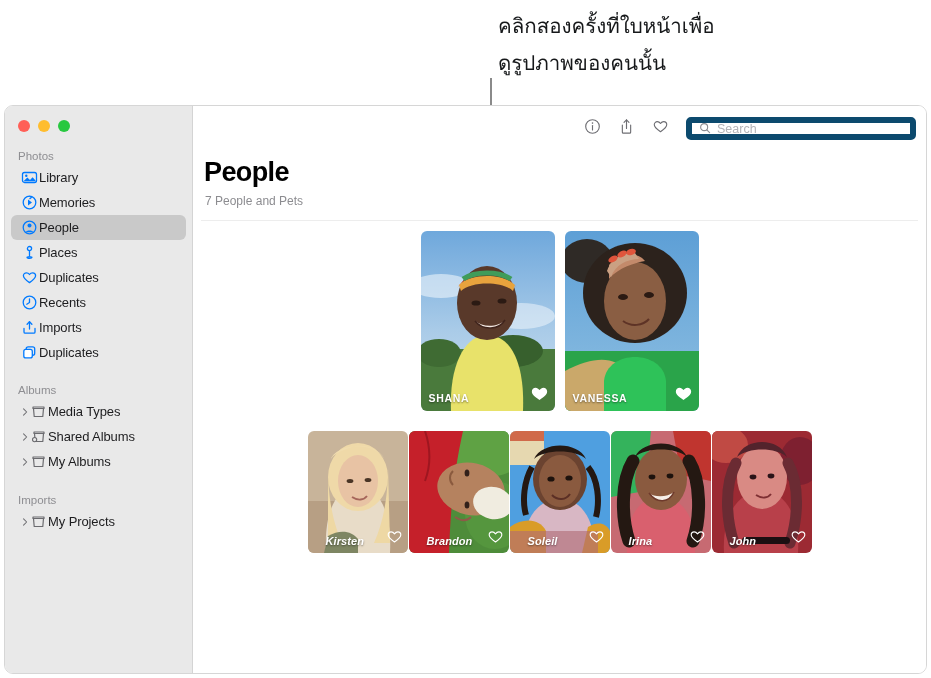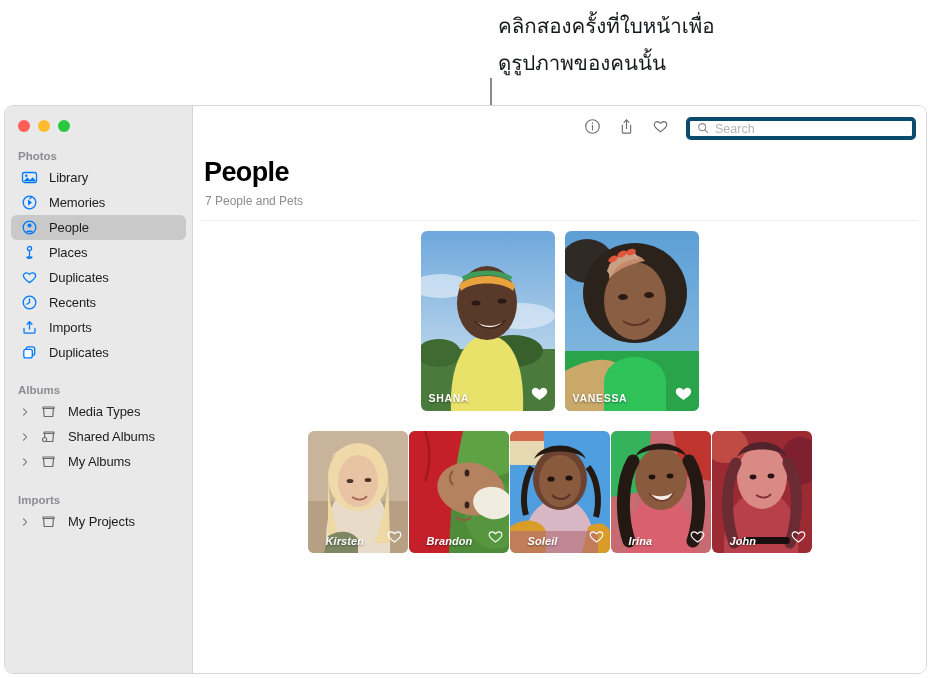--- a/index.html
+++ b/index.html
@@ -54,32 +54,32 @@
     display: flex; gap: 8px;
     padding: 14px 0 0 13px;
   }
   .light { width: 12px; height: 12px; border-radius: 50%; }
 
   .sb-group-title {
     font-size: 11.5px;
     color: #8e8e92;
     padding: 0 0 3px 13px;
     margin-top: 18px;
-    font-weight: 700;
+    font-weight: 400;
   }
   .sb-group-title.albums { margin-top: 19px; }
   .sb-group-title.projects { margin-top: 20px; }
 
   .sb-item {
     display: flex; align-items: center;
     height: 25px;
     margin: 0 6px;
     padding-left: 10px;
     border-radius: 6px;
-    gap: 11px;
+    gap: 1px;
     cursor: default;
   }
   .sb-item.selected { background: #c9c9c9; }
   .sb-label {
     font-size: 13px;
     color: #1d1d1f;
     letter-spacing: -0.1px;
   }
   .sb-ico { width: 17px; height: 17px; flex: 0 0 17px; display: block; }
   .disclosure {
@@ -102,21 +102,21 @@
     padding-right: 10px;
     gap: 0;
   }
   .tb-btn {
     width: 34px; height: 30px;
     display: flex; align-items: center; justify-content: center;
     cursor: default;
   }
   .search-box {
     width: 230px; height: 23px;
-    border: 4px solid #0c4a6e;
+    border: 6px solid #0c4a6e;
     border-radius: 5px;
     background: #ffffff;
     display: flex; align-items: center;
     gap: 6px;
     padding: 0 7px;
     margin-left: 9px;
   }
   .search-ph {
     font-size: 12.5px;
     color: #b4b4b8;

